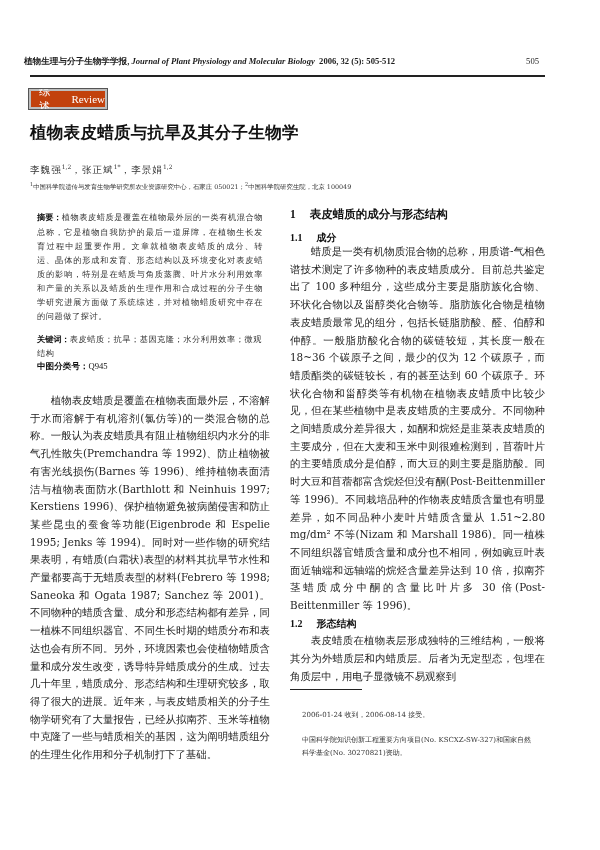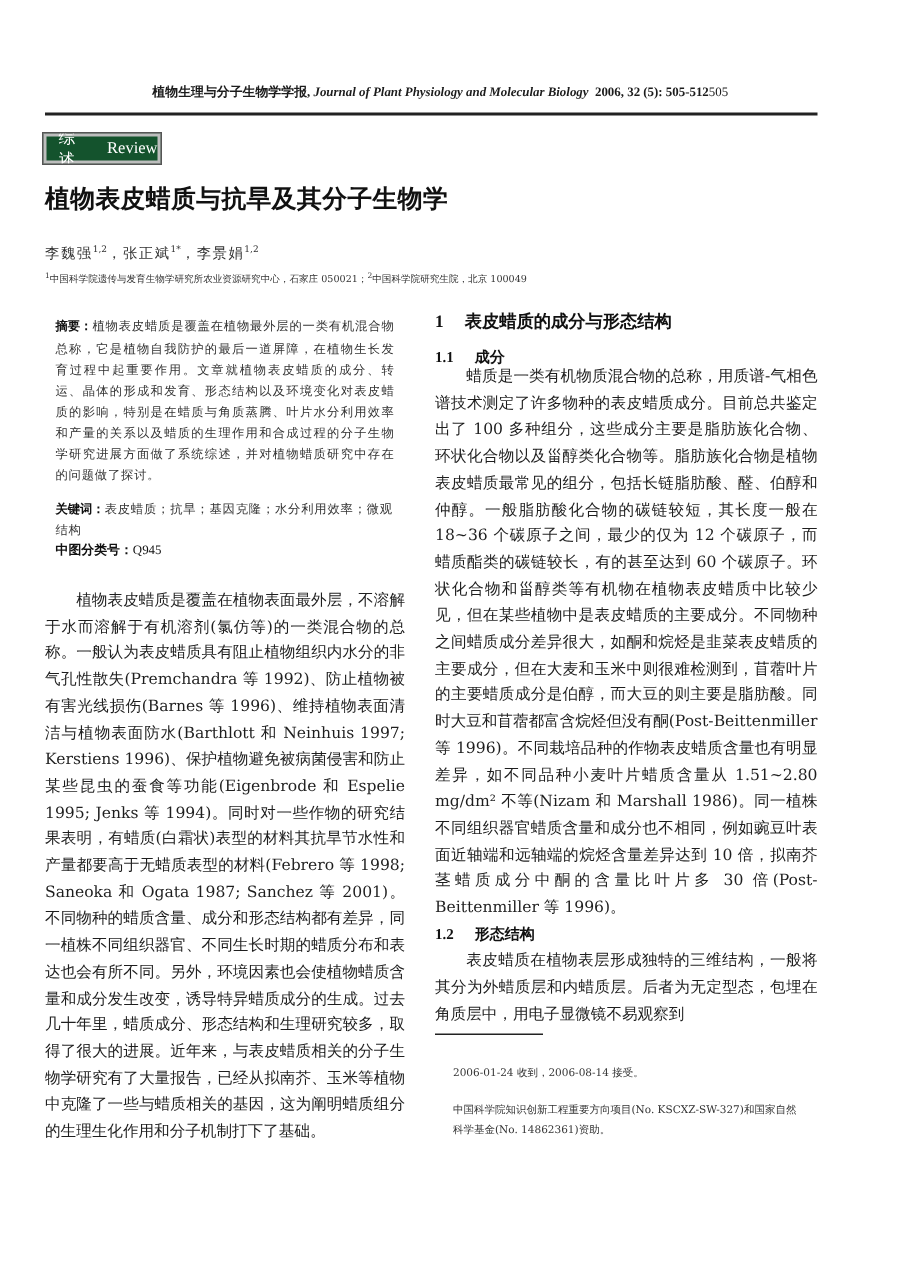--- a/index.html
+++ b/index.html
@@ -1,34 +1,34 @@
 <!DOCTYPE html>
 <html><head>
   <meta charset="utf-8">
   <style>
     html, body { margin: 0; padding: 0; background: #ffffff; }
     body {
       width: 600px; height: 850px; position: relative; overflow: hidden;
       font-family: "DejaVu Serif", "Liberation Serif", serif; color: #1c1c1c;
     }
     .running-head {
-      position: absolute; left: 36px; top: 56px; width: 515px;
-      font-size: 8.6px; display: flex; justify-content: center;
+      position: absolute; left: 24px; top: 56px; width: 515px;
+      font-size: 8.6px; display: flex; justify-content: space-between;
       align-items: baseline;
       font-family: "Liberation Serif", serif;
     }
     .running-head .jrnl { font-weight: bold; }
     .running-head .jrnl i { font-style: italic; }
     .head-rule {
       position: absolute; left: 30px; top: 75px; width: 515px; height: 2px;
       background: #222;
     }
     .tag-box {
       position: absolute; left: 29px; top: 89px; width: 78px; height: 20px;
-      background: #14532d; color: #fff; font-size: 11px;
+      background: #c2410c; color: #fff; font-size: 11px;
       display: flex; align-items: center; padding-left: 8px; box-sizing: border-box;
       border: 2px solid #bdbdbd; outline: 1px solid #555;
       font-family: "Liberation Serif", serif;
     }
     .tag-box .cn { letter-spacing: 8px; margin-right: 2px; }
     .title {
       position: absolute; left: 30px; top: 122px;
       font-family: "DejaVu Sans", sans-serif; font-size: 16.5px; font-weight: bold;
       letter-spacing: 0.3px; color: #111;
     }
@@ -135,14 +135,14 @@
   <p class="indent">蜡质是一类有机物质混合物的总称，用质谱-气相色谱技术测定了许多物种的表皮蜡质成分。目前总共鉴定出了 100 多种组分，这些成分主要是脂肪族化合物、环状化合物以及甾醇类化合物等。脂肪族化合物是植物表皮蜡质最常见的组分，包括长链脂肪酸、醛、伯醇和仲醇。一般脂肪酸化合物的碳链较短，其长度一般在 18~36 个碳原子之间，最少的仅为 12 个碳原子，而蜡质酯类的碳链较长，有的甚至达到 60 个碳原子。环状化合物和甾醇类等有机物在植物表皮蜡质中比较少见，但在某些植物中是表皮蜡质的主要成分。不同物种之间蜡质成分差异很大，如酮和烷烃是韭菜表皮蜡质的主要成分，但在大麦和玉米中则很难检测到，苜蓿叶片的主要蜡质成分是伯醇，而大豆的则主要是脂肪酸。同时大豆和苜蓿都富含烷烃但没有酮(Post-Beittenmiller 等 1996)。不同栽培品种的作物表皮蜡质含量也有明显差异，如不同品种小麦叶片蜡质含量从 1.51~2.80 mg/dm² 不等(Nizam 和 Marshall 1986)。同一植株不同组织器官蜡质含量和成分也不相同，例如豌豆叶表面近轴端和远轴端的烷烃含量差异达到 10 倍，拟南芥茎蜡质成分中酮的含量比叶片多 30 倍(Post-Beittenmiller 等 1996)。</p>
   <div class="sec-h2">
     <span class="num">1.2</span><span>形态结构</span>
   </div>
   <p class="indent">表皮蜡质在植物表层形成独特的三维结构，一般将其分为外蜡质层和内蜡质层。后者为无定型态，包埋在角质层中，用电子显微镜不易观察到</p>
 </div>
 
 <div class="fn-rule"></div>
 <div class="footnotes">
   <p>2006-01-24 收到，2006-08-14 接受。</p>
-  <p>中国科学院知识创新工程重要方向项目(No. KSCXZ-SW-327)和国家自然科学基金(No. 14862361)资助。</p>
+  <p>中国科学院知识创新工程重要方向项目(No. KSCXZ-SW-327)和国家自然科学基金(No. 30270821)资助。</p>
 </div>
 
 </body></html>

